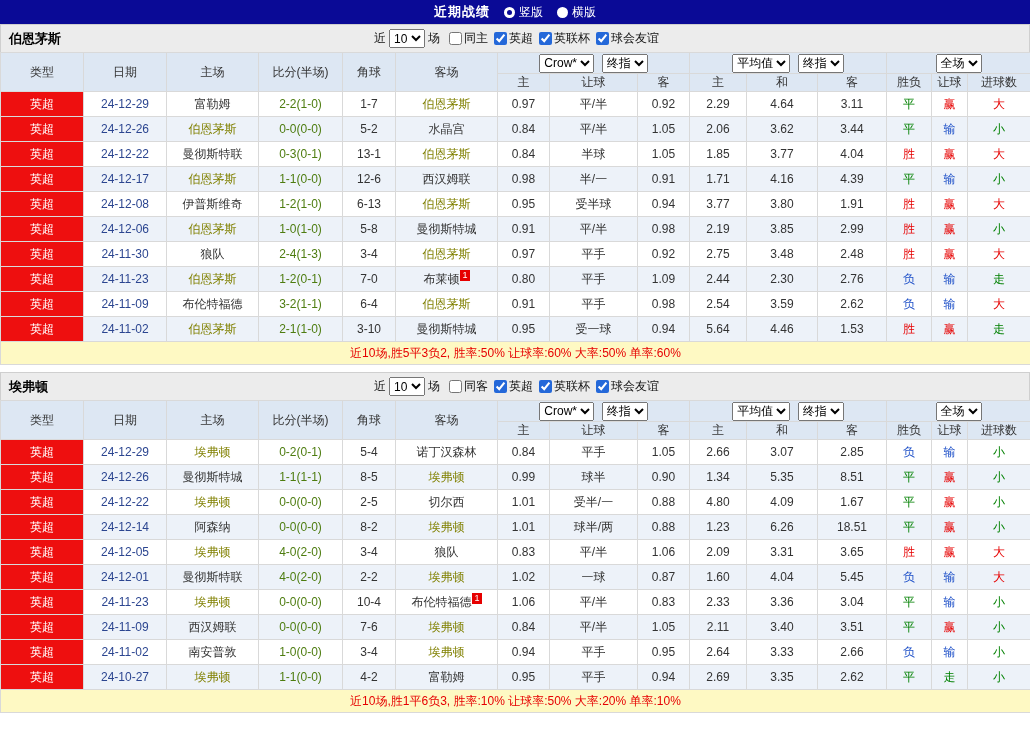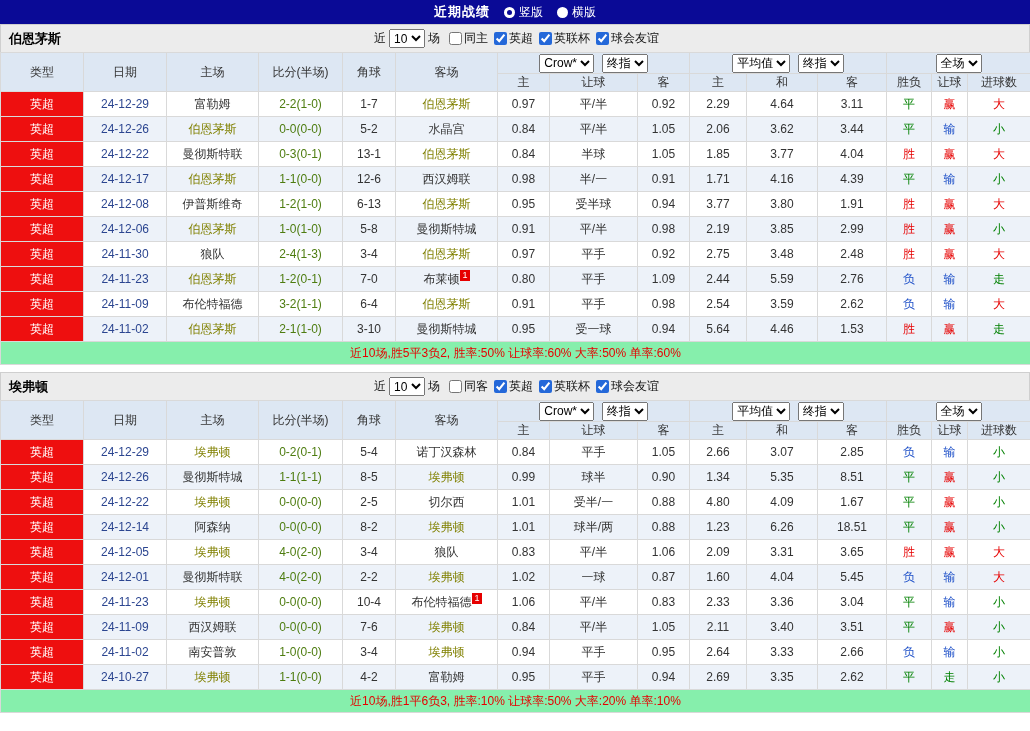--- a/index.html
+++ b/index.html
@@ -33,21 +33,21 @@
   tbody td{height:25px;background:#fff}
   tbody tr.alt td{background:#edf2f9}
   tbody tr.alt td.type,tbody tr td.type{background:#ee0f0f;color:#fff}
   td.date{color:#2b4590}
   td.team{color:#333}
   td.team.focus{color:#808000}
   td.score{color:#4d7c0f}
   td.corner{color:#333}
   td.num,td.hand{color:#333}
   sup.sup{background:#e60000;color:#fff;font-size:9px;line-height:11px;display:inline-block;padding:0 2px;margin-left:1px}
-  tfoot td{height:23px;color:#e60000;background:#86efac}
+  tfoot td{height:23px;color:#e60000;background:#fef9c3}
 </style>
 </head>
 <body>
 
 <div class="topbar">
   <span class="tb-title">近期战绩</span>
   <label class="tb-radio">
     <span class="rdot sel"></span>
     <span>竖版</span>
   </label>
@@ -256,21 +256,21 @@
           <td class="type">英超</td>
           <td class="date">24-11-23</td>
           <td class="team focus">伯恩茅斯</td>
           <td class="score">1-2(0-1)</td>
           <td class="corner">7-0</td>
           <td class="team">布莱顿<sup class="sup">1</sup></td>
           <td class="num">0.80</td>
           <td class="hand">平手</td>
           <td class="num">1.09</td>
           <td class="num">2.44</td>
-          <td class="num">5.59</td>
+          <td class="num">2.30</td>
           <td class="num">2.76</td>
           <td class="res" style="color: rgb(30, 80, 200);">负</td>
           <td class="res" style="color: rgb(30, 80, 200);">输</td>
           <td class="res" style="color: rgb(0, 128, 0);">走</td>
         </tr>
         <tr>
           <td class="type">英超</td>
           <td class="date">24-11-09</td>
           <td class="team">布伦特福德</td>
           <td class="score">3-2(1-1)</td>

